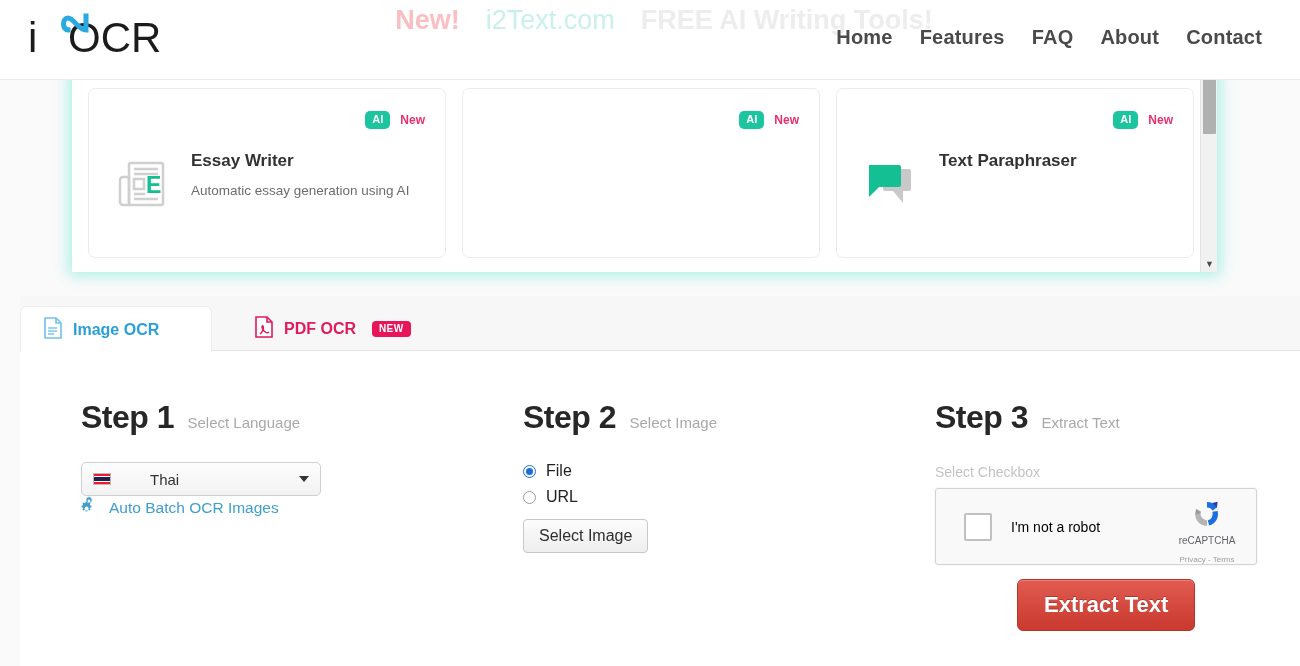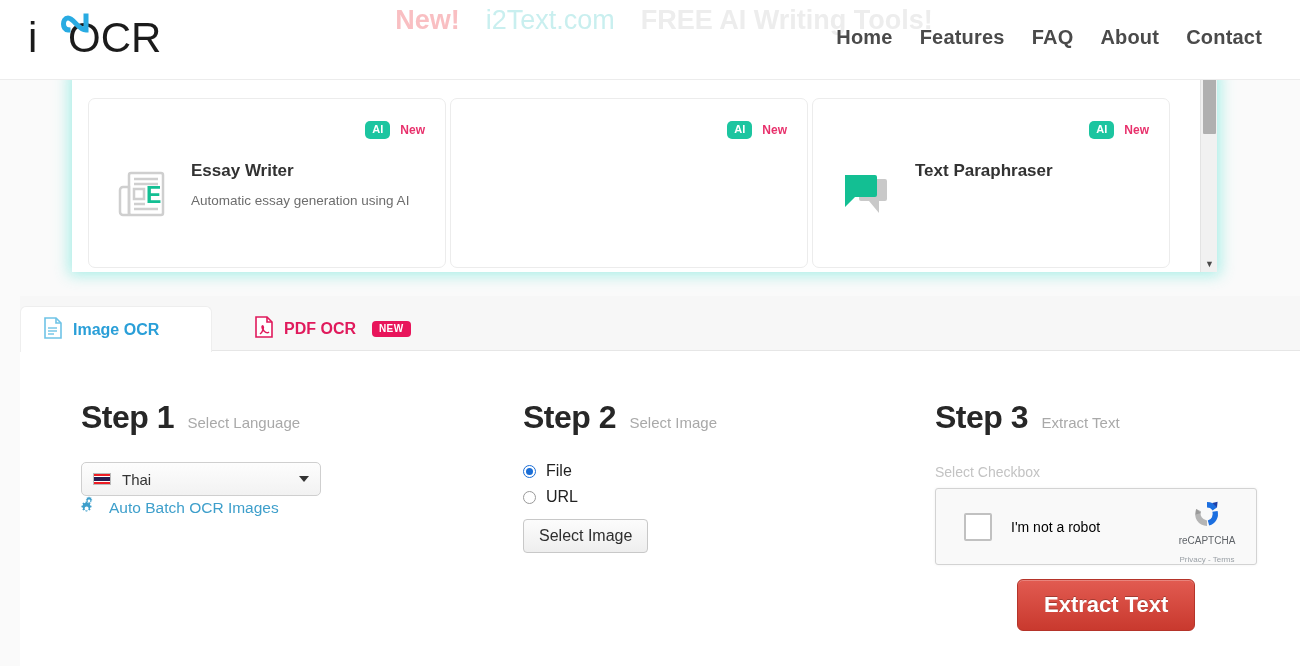--- a/index.html
+++ b/index.html
@@ -46,22 +46,22 @@
 
   
   .tools-wrap {
     position: absolute; left: 72px; top: 72px;
     width: 1145px; height: 200px;
     background: #ffffff;
     box-shadow: 0 0 14px 3px rgba(64,224,208,.45);
     overflow: hidden;
   }
   .tools-row {
-    position: absolute; left: 0; top: 12px;
-    display: flex; gap: 4px; padding: 14px 16px 16px 16px;
+    position: absolute; left: 0; top: 2px;
+    display: flex; gap: 16px; padding: 14px 16px 16px 16px;
   }
   .tool-card {
     width: 358px; height: 170px;
     background: #fff; border: 1px solid #ececec; border-radius: 7px;
     position: relative;
   }
   .badges {
     position: absolute; right: 20px; top: 22px;
     display: flex; align-items: center; gap: 10px;
   }
@@ -138,20 +138,21 @@
   .step-sub { font-size: 15px; color: #a9a9a9; margin-left: 9px; }
 
   
   .lang-select {
     position: relative; margin-top: 26px;
     width: 240px; height: 34px;
     background: linear-gradient(#fdfdfd,#f2f2f2);
     border: 1px solid #cfcfcf; border-radius: 5px;
     display: flex; align-items: center; padding: 0 11px;
     cursor: pointer;
+    gap: 28px;
   }
   .flag-th {
     width: 18px; height: 12px; border: 1px solid #bbb; margin-right: 11px;
     background: linear-gradient(to bottom,
       #ed1c24 0 20%, #ffffff 20% 33%, #241d4f 33% 66%, #ffffff 66% 80%, #ed1c24 80% 100%);
     flex: 0 0 auto;
   }
   .lang-name { font-size: 15px; color: #333; flex: 1; }
   .caret {
     width: 0; height: 0; border-left: 5px solid transparent;

